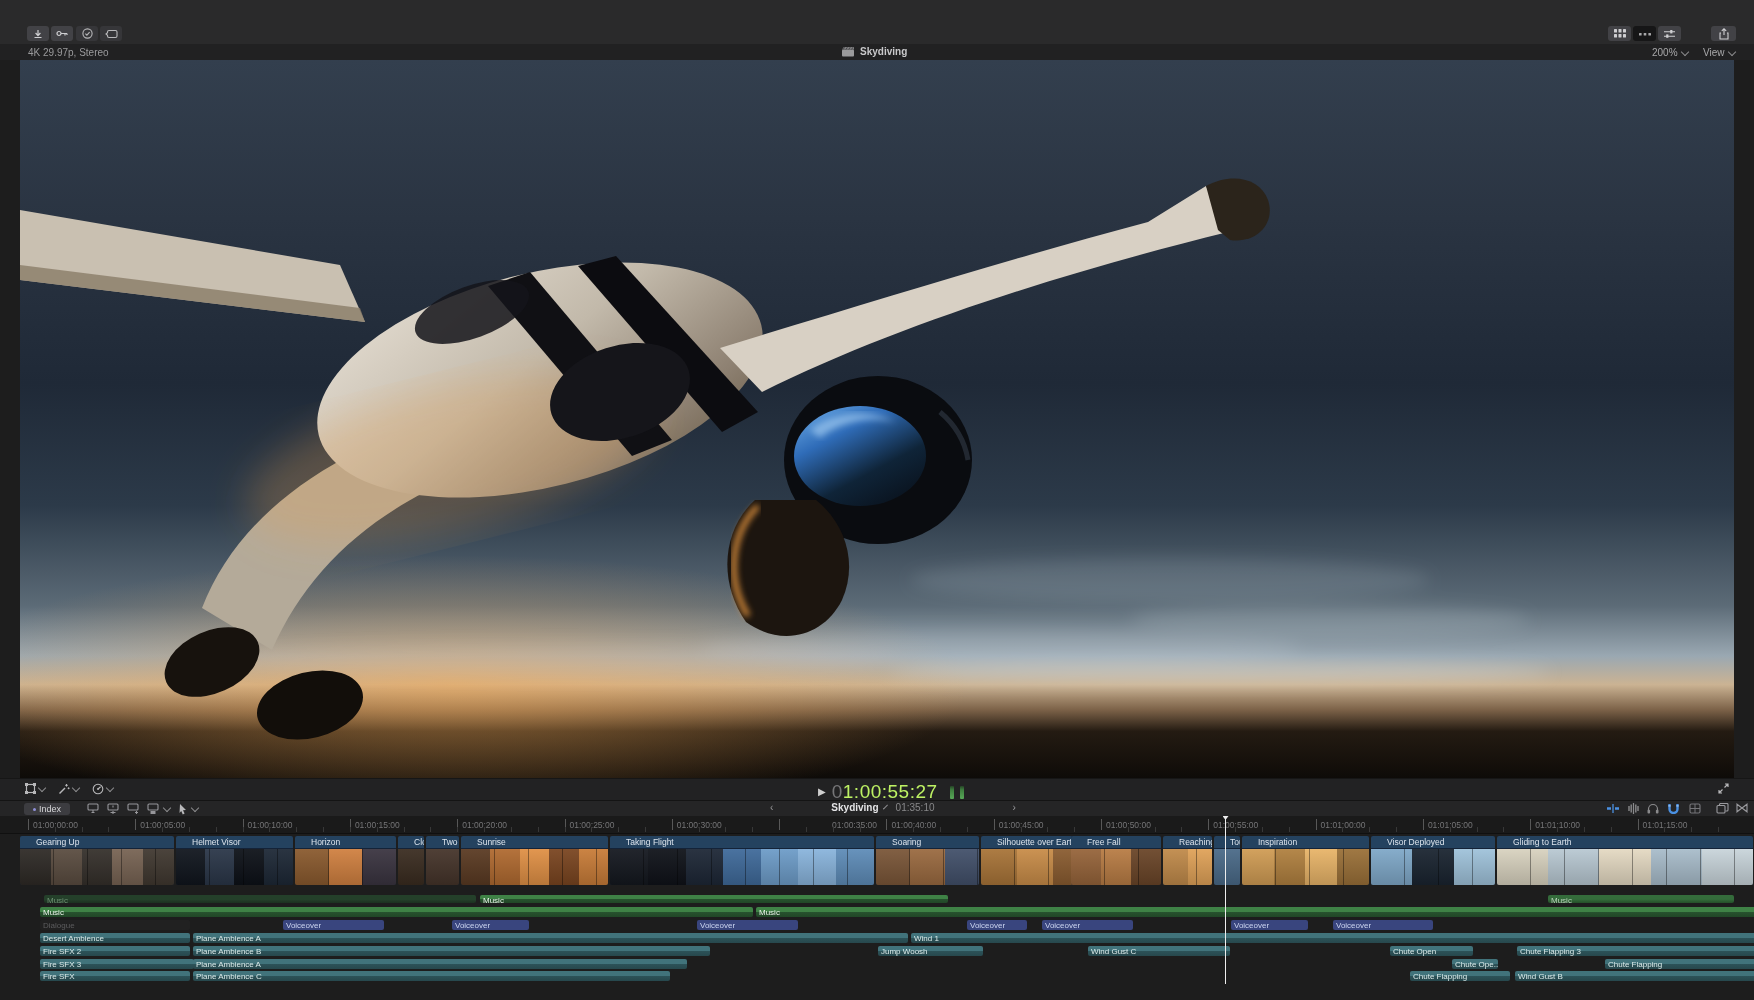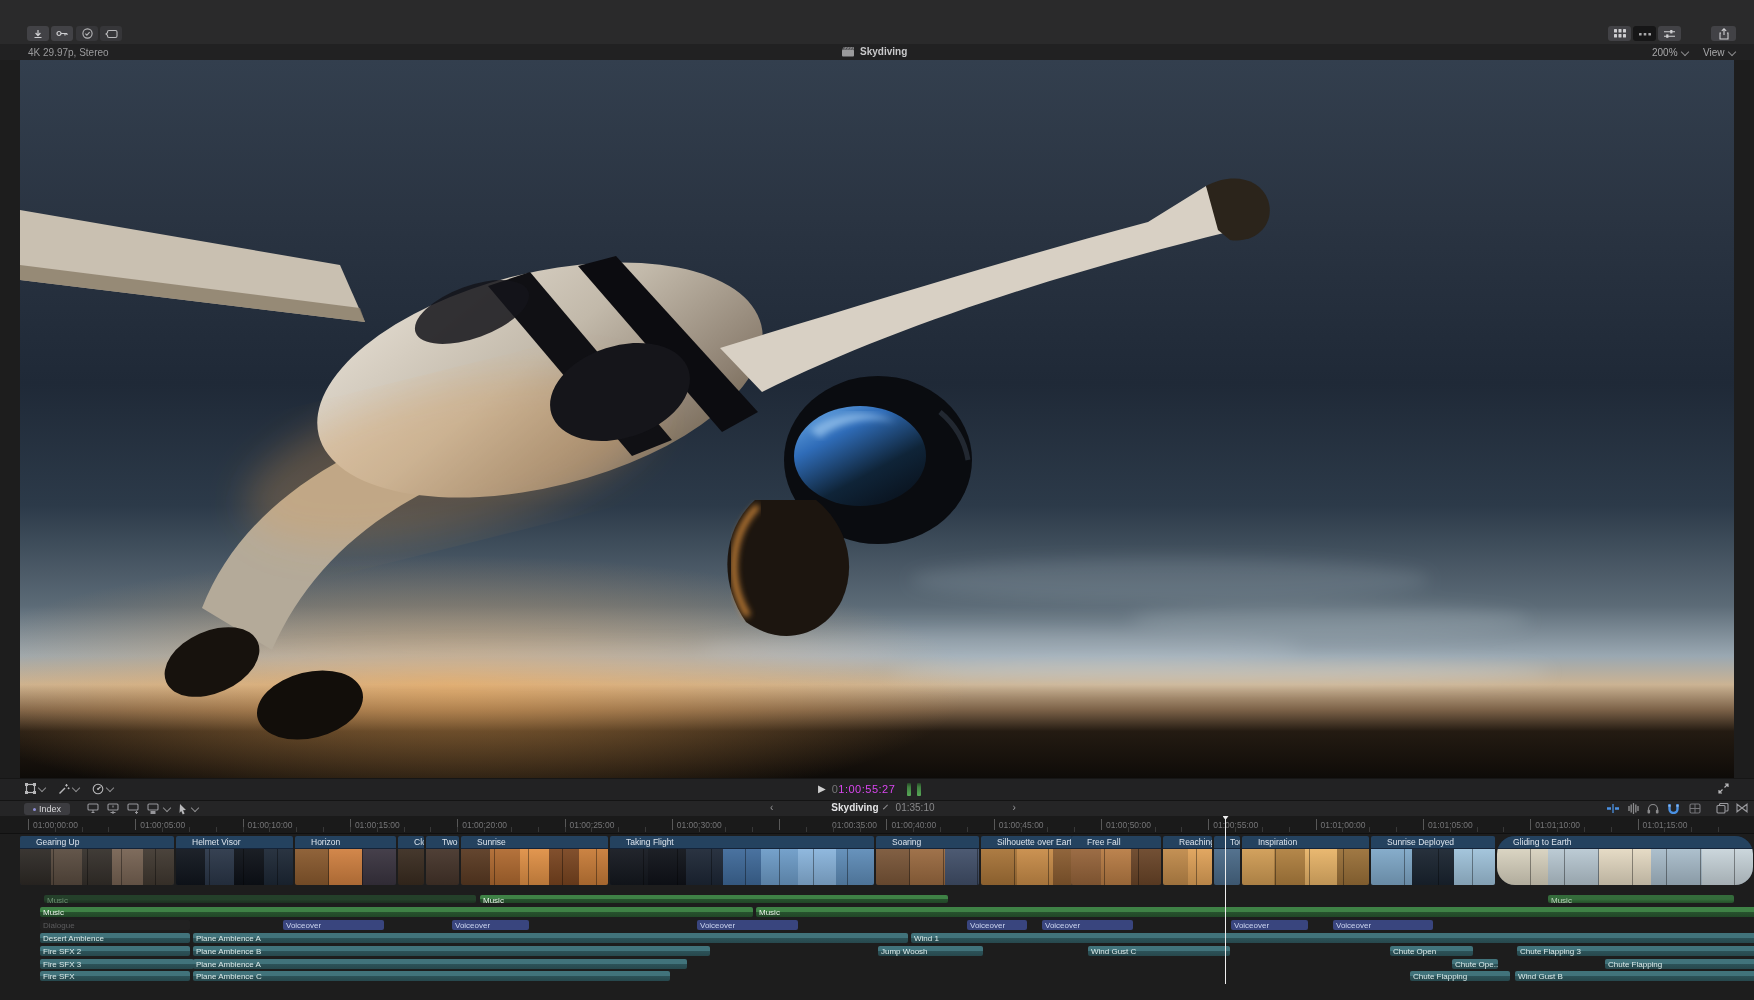--- a/index.html
+++ b/index.html
@@ -26,21 +26,21 @@
 
   
   #viewer{left:20px;top:60px;width:1714px;height:718px;background:#000;}
   #viewer svg{display:block;}
 
   
   #vctrl{left:0;top:778px;width:1754px;height:22px;background:#222223;border-top:1px solid #161616;}
   .vtool{position:absolute;top:4px;display:flex;align-items:center;gap:3px;color:#b8b8ba;}
   #transport{position:absolute;left:818px;top:2px;display:flex;align-items:center;gap:6px;}
   #play-btn{color:#cfcfcf;font-size:10px;line-height:16px;}
-  #tc-view{font-size:11px;color:#d946ef;letter-spacing:.5px;display:inline-block;font-family:"Liberation Sans",sans-serif;}
+  #tc-view{font-size:19px;color:#bef264;letter-spacing:.5px;display:inline-block;font-family:"Liberation Sans",sans-serif;}
   #tc-view::first-letter{color:#767678;}
   .meter{width:4px;height:13px;background:linear-gradient(180deg,#274427 0%,#3f7f3f 30%,#58a858 100%);border-radius:1px;}
 
   
   #tltoolbar{left:0;top:800px;width:1754px;height:16px;background:#252526;border-top:1px solid #141414;}
   #index-btn{position:absolute;left:24px;top:2px;width:46px;height:12px;background:#3c3c40;border-radius:3px;
              color:#d6d6d8;font-size:9px;display:flex;align-items:center;justify-content:center;gap:3px;}
   #index-dot{width:3px;height:3px;border-radius:50%;background:#8f8fd8;}
   .edit-ico{position:absolute;top:2px;color:#96969a;}
   #tl-center{position:absolute;left:770px;top:1px;width:220px;display:flex;align-items:center;color:#8e8e90;font-size:10px;}
@@ -513,24 +513,24 @@
       </div>
       <div class="vclip" style="left: 1214px; width: 26px;">
         <div class="vname">Touc...</div>
         <div class="vthumbs" style="background: linear-gradient(90deg, rgb(74, 106, 136) 0%, rgb(74, 106, 136) 100%);"></div>
       </div>
       <div class="vclip" style="left: 1242px; width: 127px;">
         <div class="vname">Inspiration</div>
         <div class="vthumbs" style="background: linear-gradient(90deg, rgb(208, 156, 84) 0%, rgb(208, 156, 84) 25%, rgb(176, 128, 63) 25%, rgb(176, 128, 63) 50%, rgb(232, 180, 104) 50%, rgb(232, 180, 104) 75%, rgb(154, 112, 56) 75%, rgb(154, 112, 56) 100%);"></div>
       </div>
       <div class="vclip" style="left: 1371px; width: 124px;">
-        <div class="vname">Sunrise Deployed</div>
+        <div class="vname">Visor Deployed</div>
         <div class="vthumbs" style="background: linear-gradient(90deg, rgb(127, 168, 200) 0%, rgb(127, 168, 200) 33.3%, rgb(26, 36, 48) 33.3%, rgb(26, 36, 48) 66.7%, rgb(159, 194, 218) 66.7%, rgb(159, 194, 218) 100%);"></div>
       </div>
-      <div class="vclip" style="left: 1497px; width: 256px; border-radius: 18px;">
+      <div class="vclip" style="left: 1497px; width: 256px;">
         <div class="vname">Gliding to Earth</div>
         <div class="vthumbs" style="background: linear-gradient(90deg, rgb(216, 210, 191) 0%, rgb(216, 210, 191) 20%, rgb(184, 200, 210) 20%, rgb(184, 200, 210) 40%, rgb(228, 217, 194) 40%, rgb(228, 217, 194) 60%, rgb(168, 188, 202) 60%, rgb(168, 188, 202) 80%, rgb(200, 212, 218) 80%, rgb(200, 212, 218) 100%);"></div>
       </div>
     </div>
   <div id="audio-tracks">
       <div class="aclip st-green-dim" style="left: 24px; width: 432px; top: 895px; height: 8px; position: absolute;">Music</div>
       <div class="aclip st-green" style="left: 460px; width: 468px; top: 895px; height: 8px; position: absolute;">Music</div>
       <div class="aclip st-green-mid" style="left: 1528px; width: 186px; top: 895px; height: 8px; position: absolute;">Music</div>
       <div class="aclip st-green" style="left: 20px; width: 713px; top: 907px; height: 10px; position: absolute;">Music</div>
       <div class="aclip st-green" style="left: 736px; width: 1018px; top: 907px; height: 10px; position: absolute;">Music</div>

